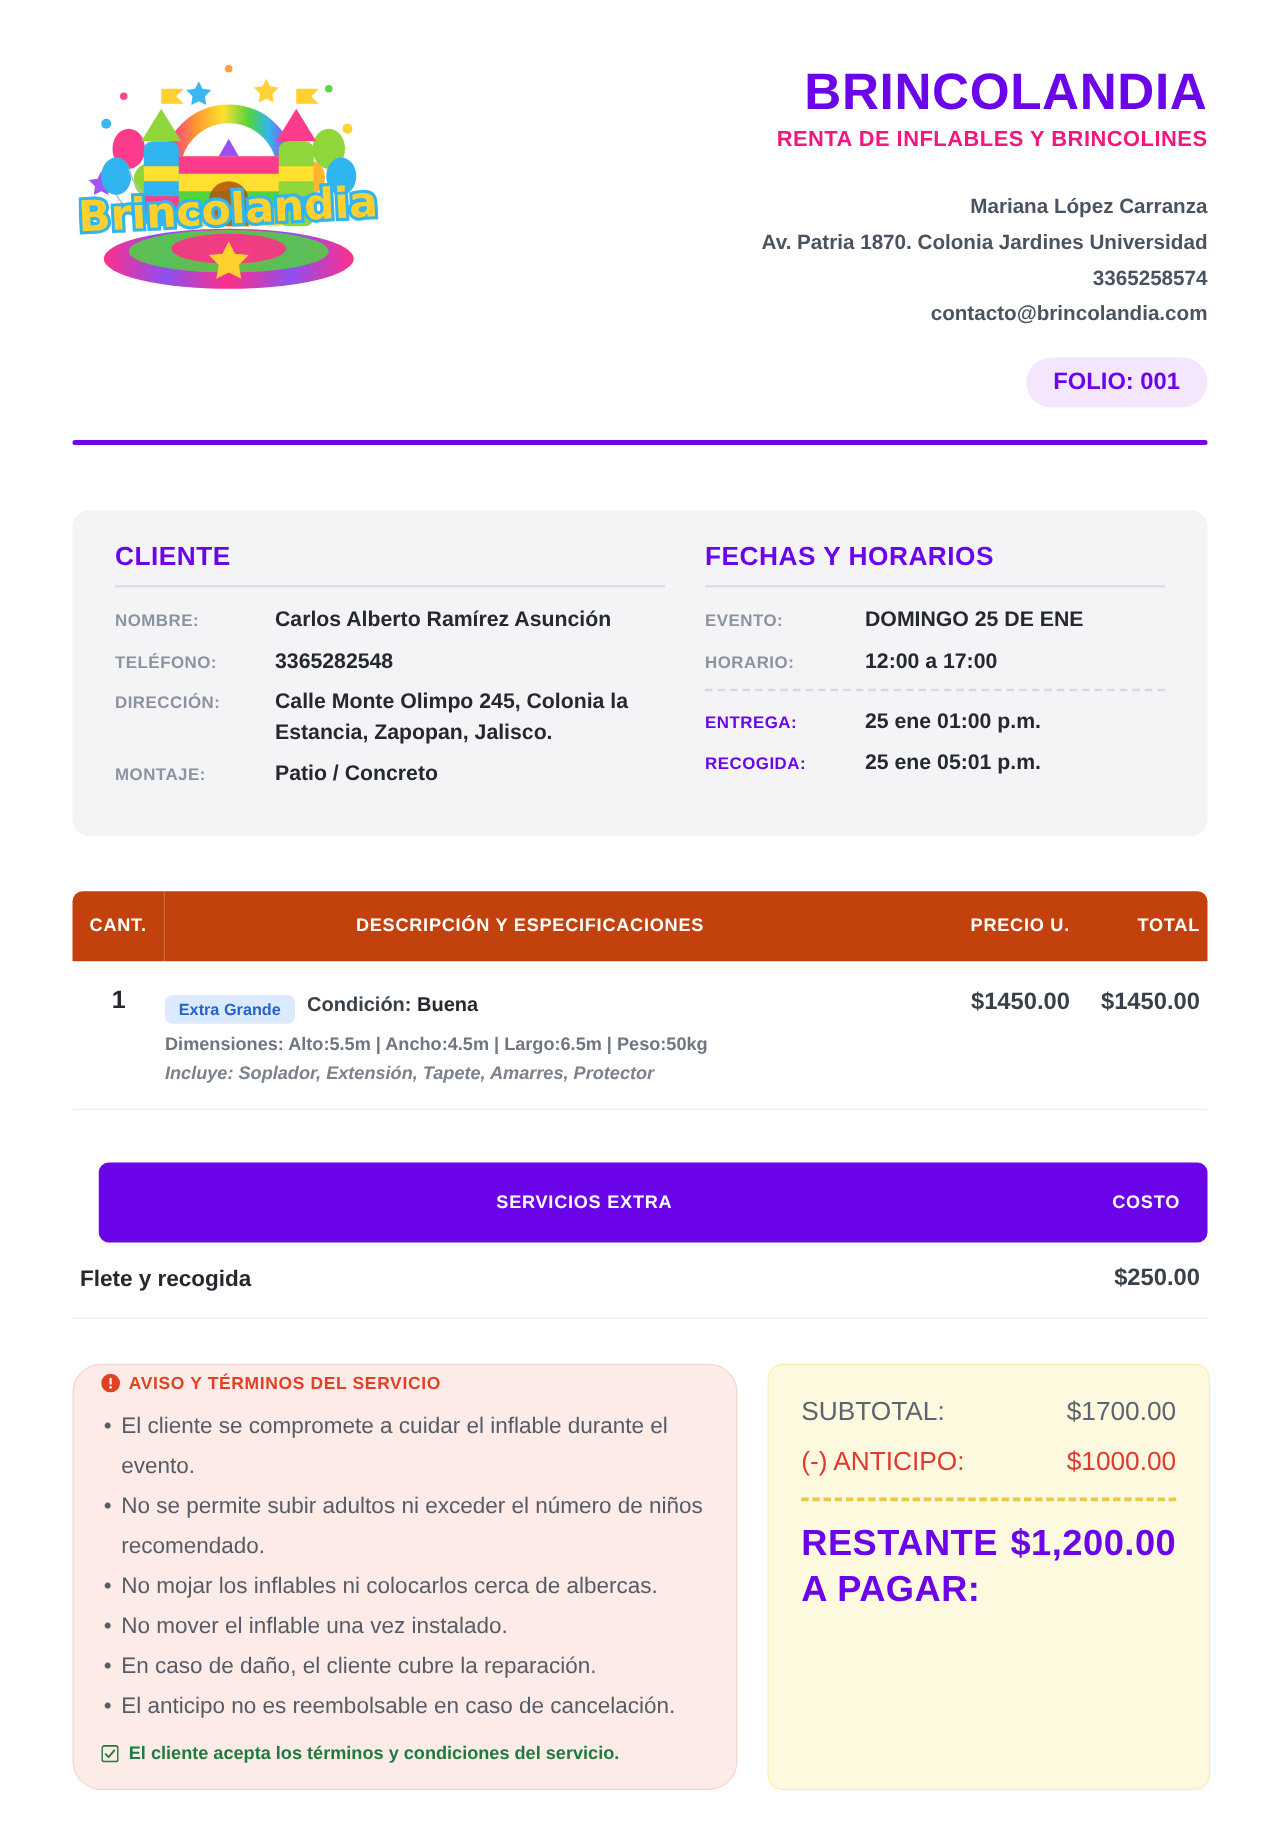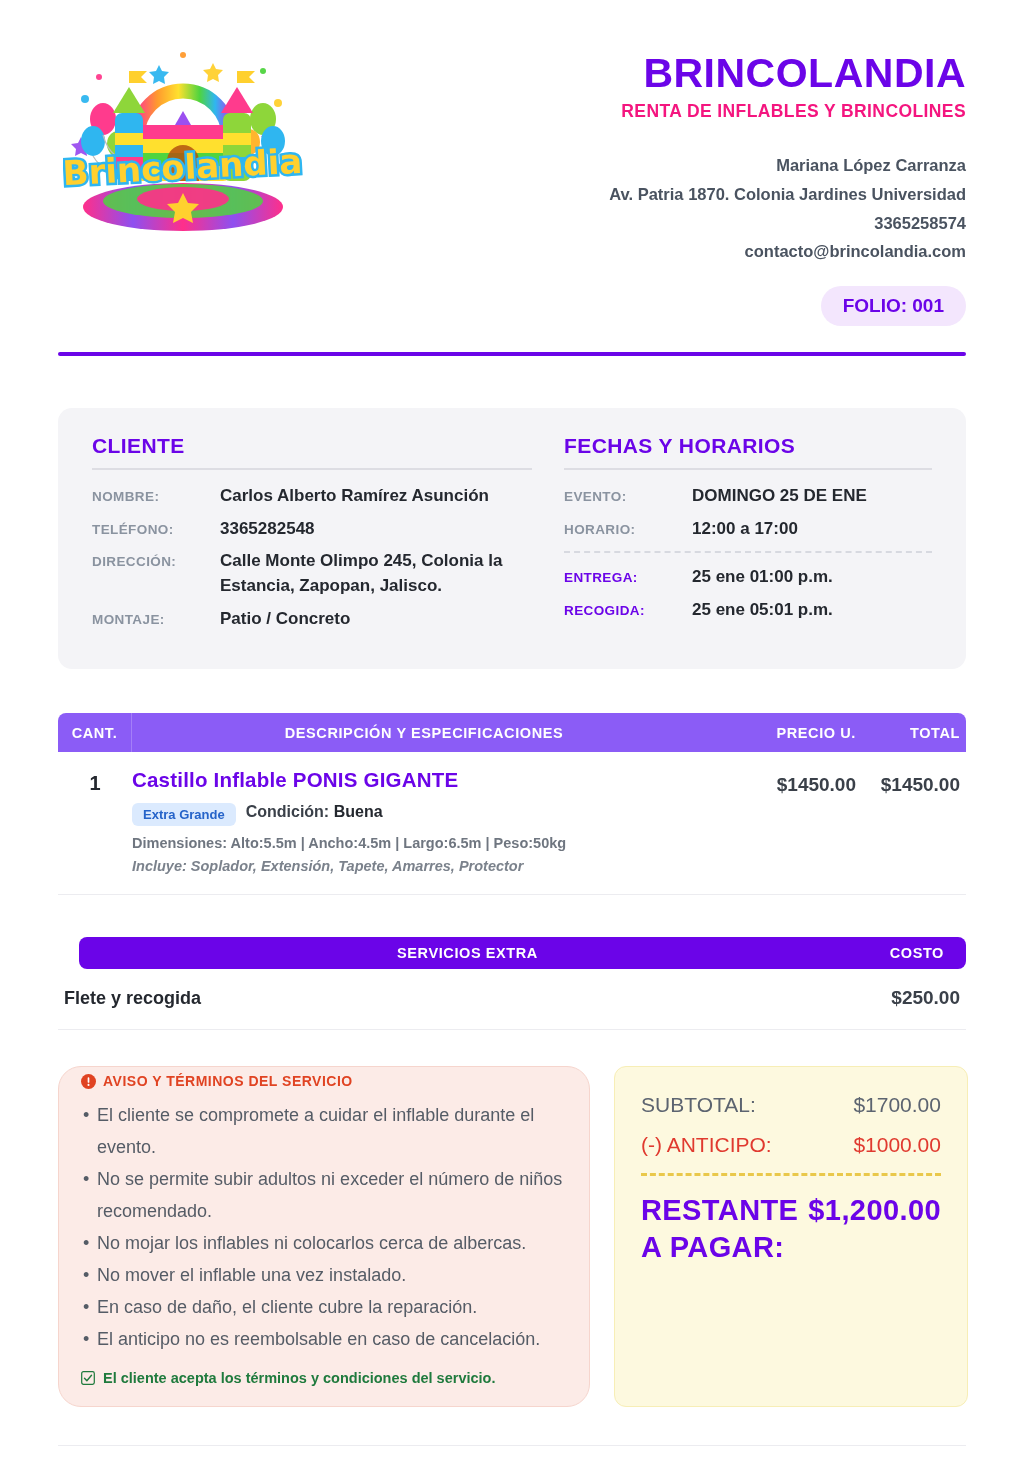--- a/index.html
+++ b/index.html
@@ -137,24 +137,24 @@
     border-top: 2px dashed #d7d9e0;
     margin: 10px 0 12px 0;
   }
 
   
   .tbl { margin-top: 44px; }
 
   .thead {
     display: flex;
     align-items: center;
-    background: #8b5cf6;
+    background: #c2410c;
     color: #ffffff;
     border-radius: 8px 8px 0 0;
-    height: 39px;
+    height: 56px;
     font-size: 14.5px;
     font-weight: 800;
     letter-spacing: 0.6px;
   }
   .th-cant   { flex: 0 0 74px;  text-align: center; border-right: 1px solid rgba(255,255,255,.22); height:100%; display:flex; align-items:center; justify-content:center;}
   .th-desc   { flex: 1; text-align: center; }
   .th-precio { flex: 0 0 140px; text-align: right; }
   .th-total  { flex: 0 0 110px; text-align: right; padding-right: 6px; }
 
   .trow {
@@ -221,21 +221,21 @@
   }
 
   
   .extra { margin-top: 42px; }
   .extra-head {
     display: flex;
     align-items: center;
     background: #6b04e8;
     color: #fff;
     border-radius: 8px;
-    height: 32px;
+    height: 64px;
     font-size: 14.5px;
     font-weight: 800;
     letter-spacing: 0.6px;
     padding: 0 22px;
     margin-left: 21px;
   }
   .extra-head .eh-name { flex: 1; text-align: center; }
   .extra-head .eh-cost { flex: 0 0 110px; text-align: right; }
 
   .extra-row {
@@ -515,21 +515,20 @@
     <div class="thead">
       <div class="th-cant">CANT.</div>
       <div class="th-desc">DESCRIPCIÓN Y ESPECIFICACIONES</div>
       <div class="th-precio">PRECIO U.</div>
       <div class="th-total">TOTAL</div>
     </div>
 
     <div class="trow">
       <div class="td-cant">1</div>
       <div class="td-desc">
-        <div class="item-name">Castillo Inflable PONIS GIGANTE</div>
         <div class="item-line2">
           <span class="badge-size">Extra Grande</span>
           <span class="cond"><span>Condición:</span> <b>Buena</b></span>
         </div>
         <div class="item-dims">Dimensiones: Alto:5.5m | Ancho:4.5m | Largo:6.5m | Peso:50kg</div>
         <div class="item-incl">Incluye: Soplador, Extensión, Tapete, Amarres, Protector</div>
       </div>
       <div class="td-precio">$1450.00</div>
       <div class="td-total">$1450.00</div>
     </div>

